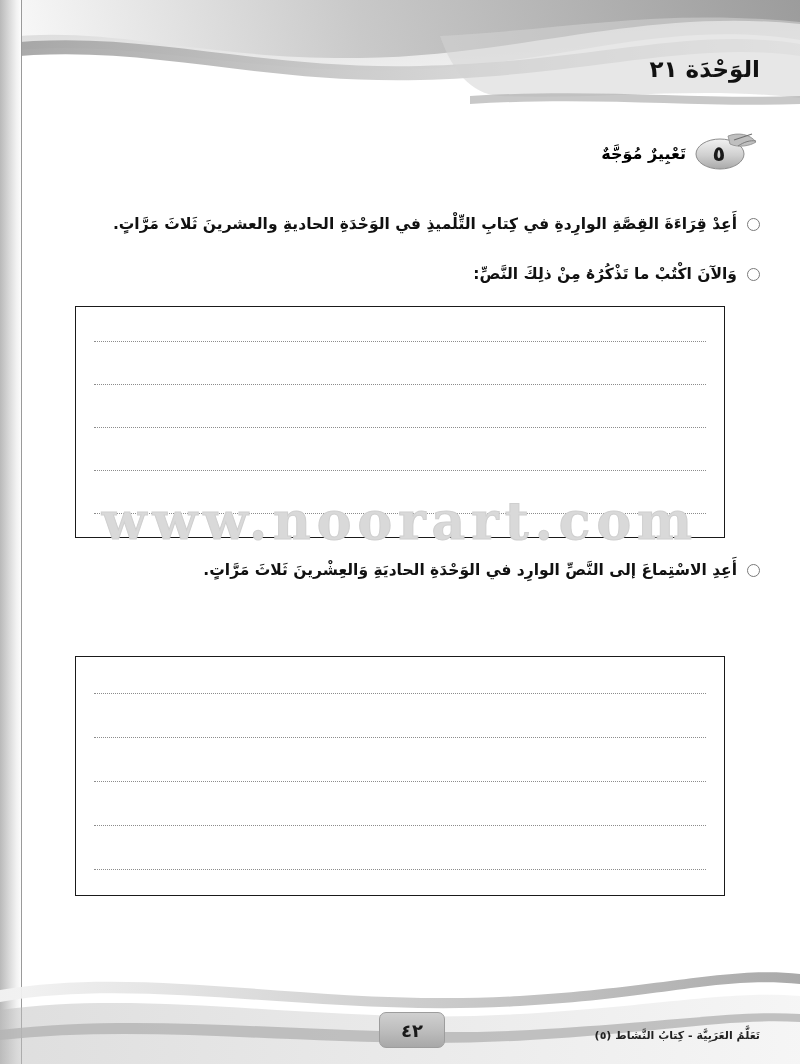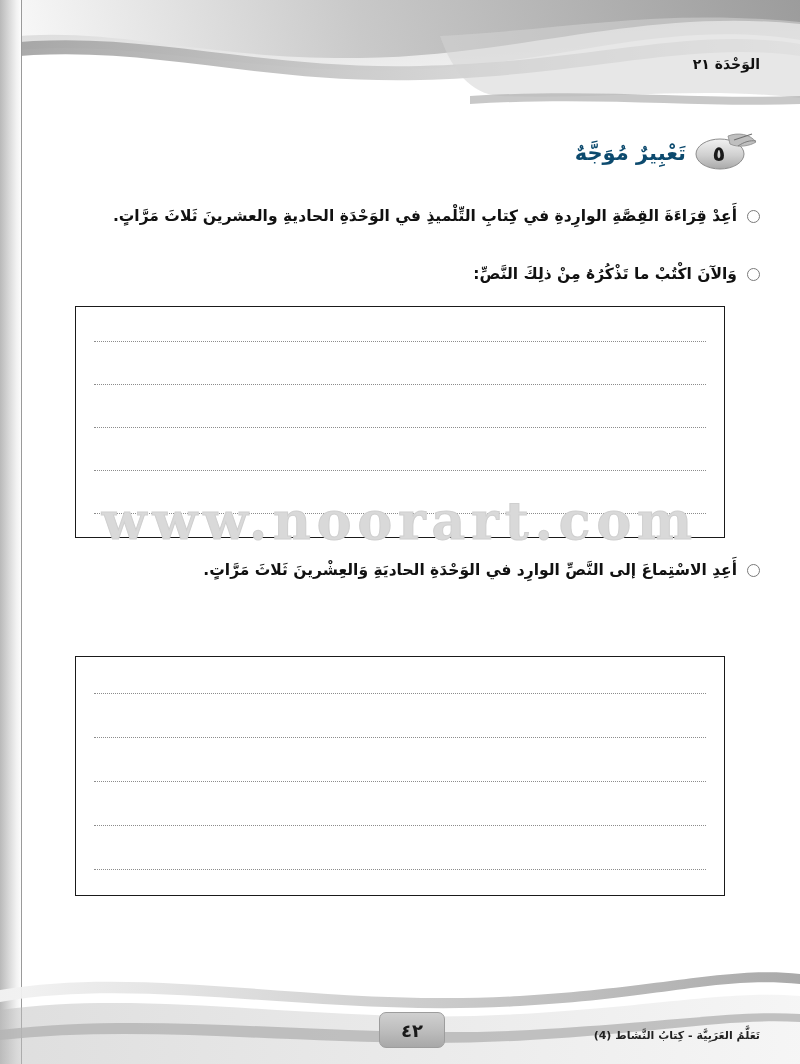--- a/index.html
+++ b/index.html
@@ -56,21 +56,21 @@
     width: 1px;
     height: 1064px;
     background: #9a9a9a;
   }
 
   
   .unit-title {
     position: absolute;
     top: 56px;
     right: 40px;
-    font-size: 14px;
+    font-size: 23px;
     font-weight: bold;
     color: #111111;
     letter-spacing: 0;
     white-space: nowrap;
   }
 
   
   .section-heading {
     position: absolute;
     top: 130px;
@@ -100,23 +100,23 @@
     top: 9px;
     width: 34px;
     height: 30px;
     line-height: 30px;
     text-align: center;
     font-size: 21px;
     font-weight: bold;
     color: #1a1a1a;
   }
   .section-title {
-    font-size: 21px;
-    font-weight: bold;
-    color: #0c4a6e;
+    font-size: 16px;
+    font-weight: bold;
+    color: #000000;
     white-space: nowrap;
   }
 
   
   .instruction {
     position: absolute;
     display: flex;
     flex-direction: row;
     align-items: center;
     gap: 10px;
@@ -129,21 +129,21 @@
   .bullet {
     width: 11px;
     height: 11px;
     border: 1.6px solid #7a7a7a;
     border-radius: 50%;
     flex: 0 0 auto;
     background: #ffffff;
   }
   .instr-text { line-height: 1.6; }
 
-  #instr-1 { top: 204px; }
+  #instr-1 { top: 212px; }
   #instr-2 { top: 262px; align-items: center; }
   #instr-3 { top: 558px; }
   #instr-4 { top: 606px; }
 
   
   .write-box {
     position: absolute;
     left: 75px;
     width: 650px;
     border: 1.5px solid #1a1a1a;
@@ -306,15 +306,15 @@
         <stop offset="0%" stop-color="#bdbdbd"></stop>
         <stop offset="100%" stop-color="#ececec"></stop>
       </linearGradient>
     </defs>
     <path d="M0,46 C150,20 320,64 520,52 C660,44 730,22 800,30 L800,40 C720,32 664,54 520,62 C320,74 150,32 0,58 Z" fill="url(#gf1)" opacity="0.95"></path>
     <path d="M0,66 C160,44 330,82 520,70 C660,62 730,46 800,52 L800,120 L0,120 Z" fill="url(#gf2)" opacity="0.5"></path>
     <path d="M0,86 C170,66 340,96 530,86 C670,78 740,66 800,70 L800,78 C730,74 664,88 530,96 C340,108 170,78 0,96 Z" fill="#b4b4b4" opacity="0.8"></path>
   </svg>
 
   <div class="page-number">٤٢</div>
-  <div class="footer-caption">تَعَلَّمُ العَرَبِيَّة - كِتابُ النَّشاط (4)</div>
+  <div class="footer-caption">تَعَلَّمُ العَرَبِيَّة - كِتابُ النَّشاط (٥)</div>
 
 </div>
 
 </body></html>

